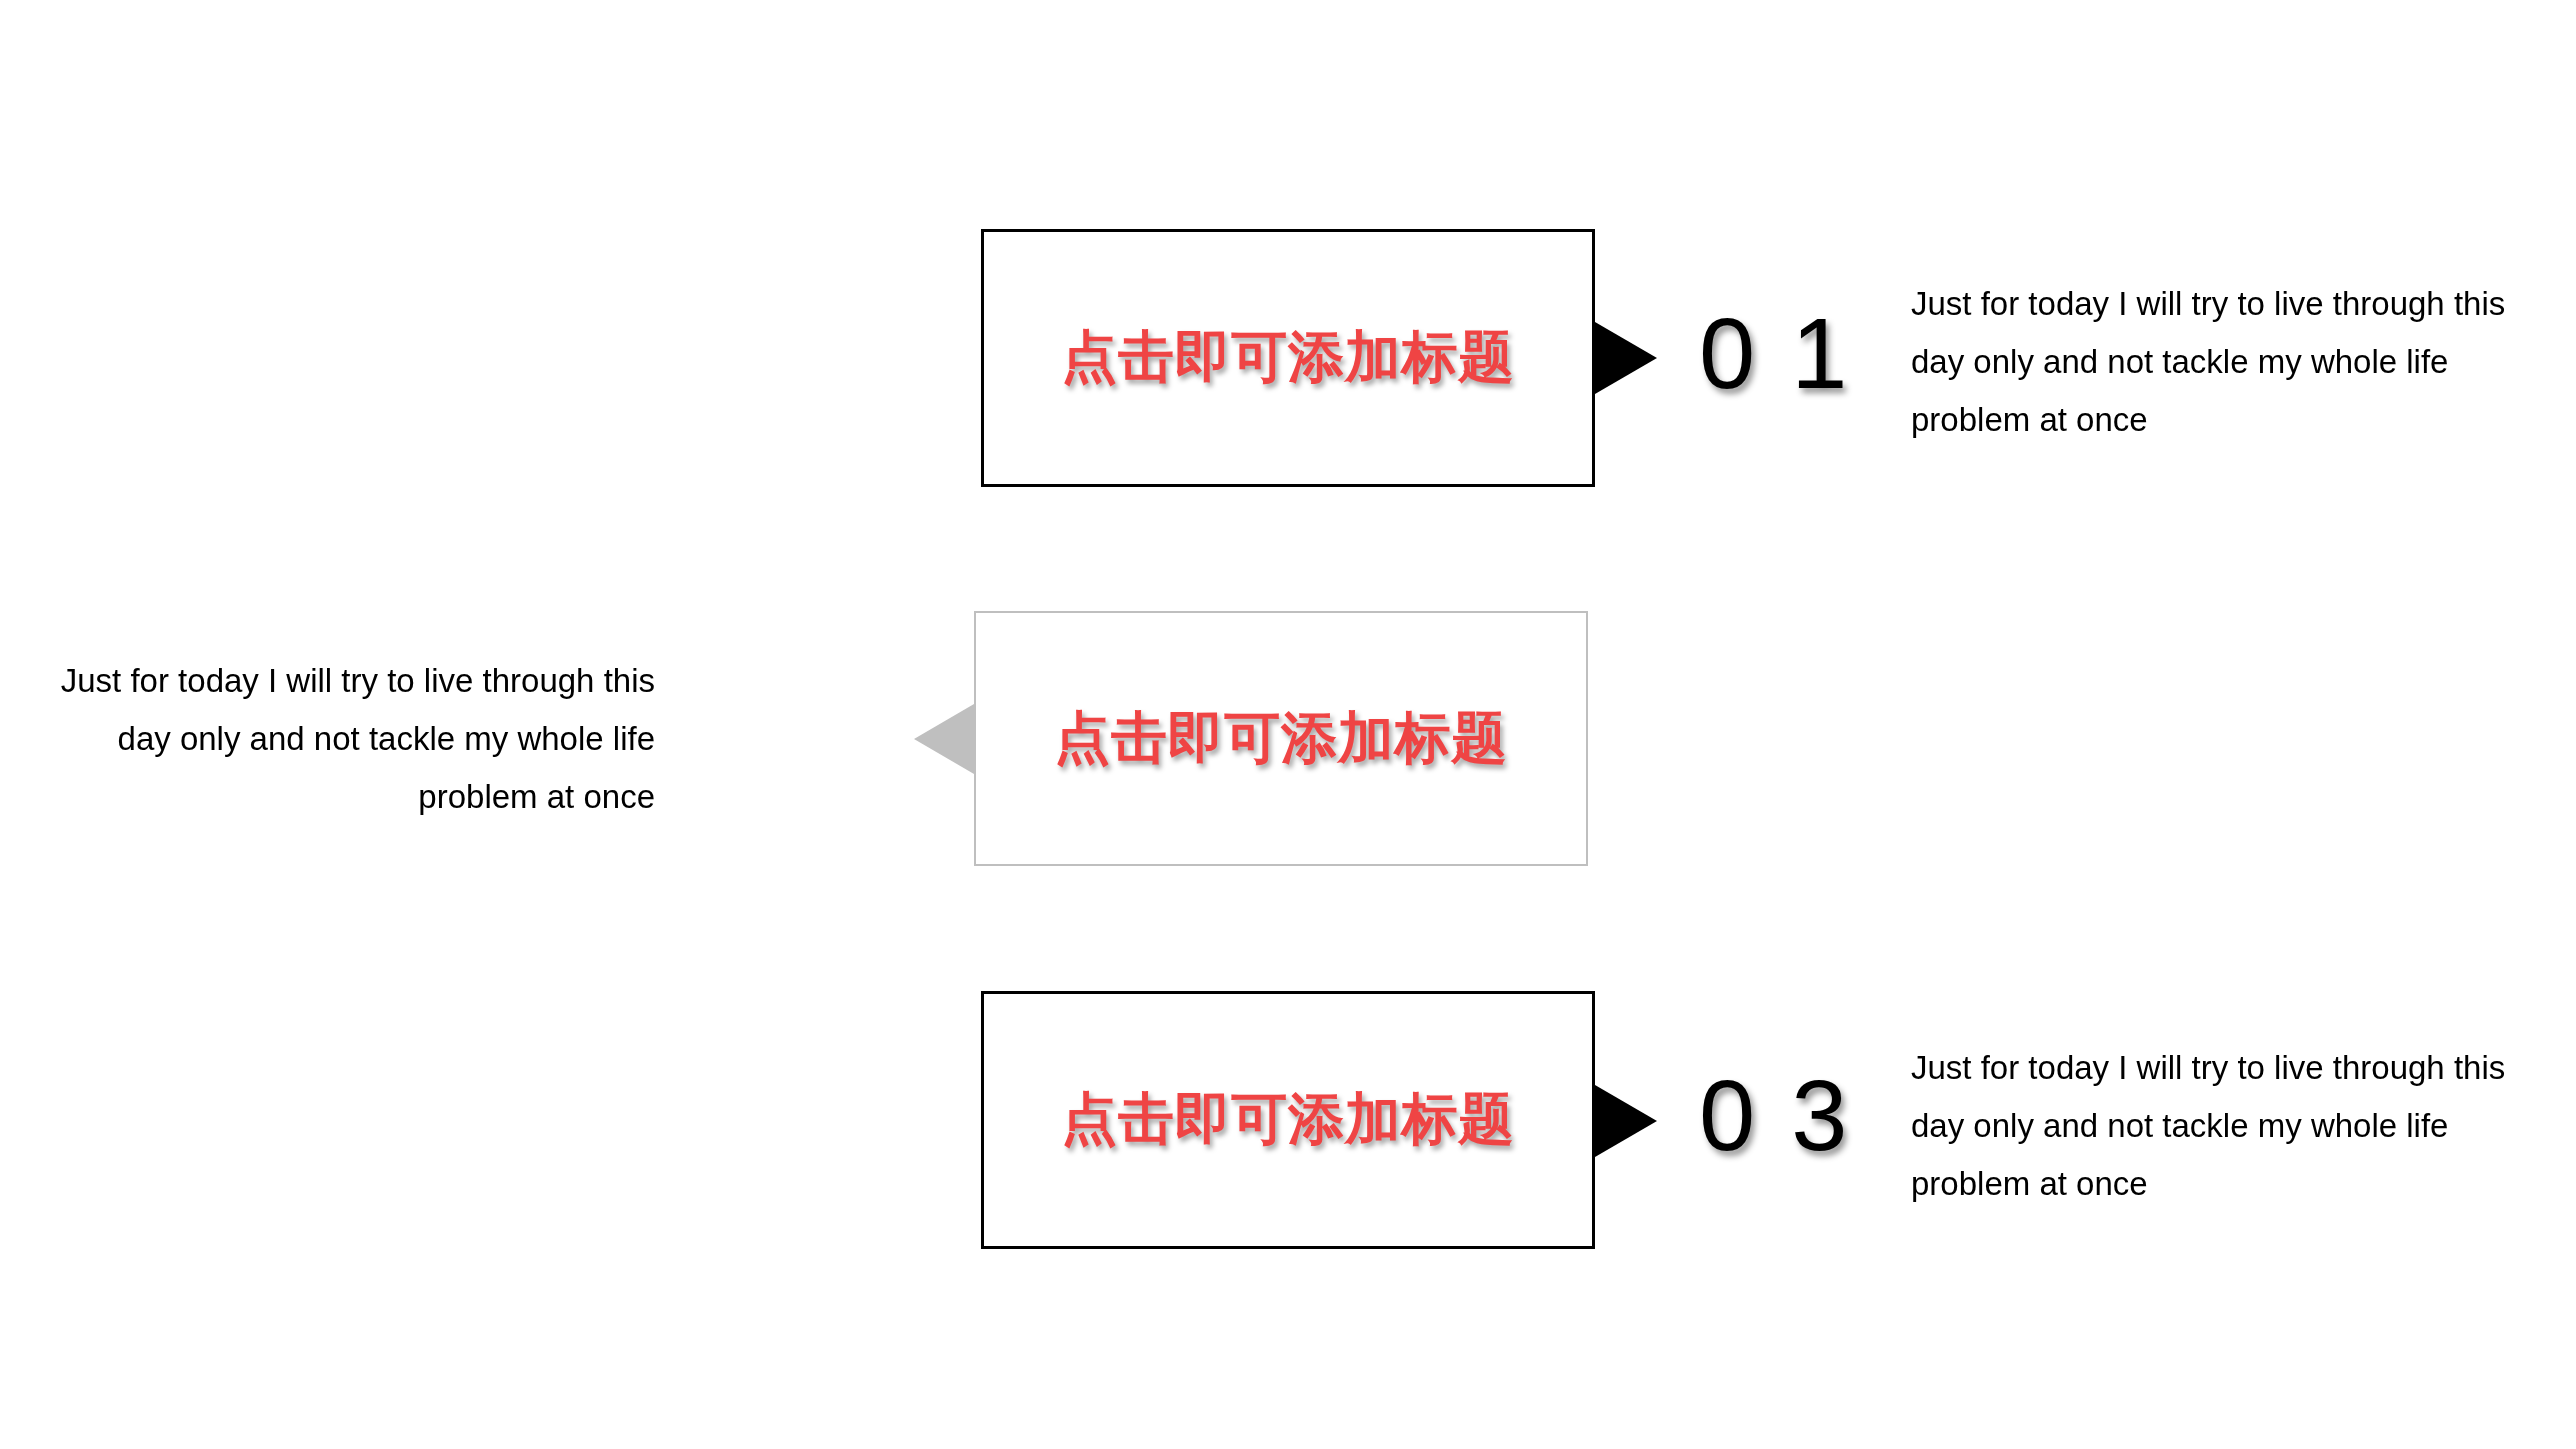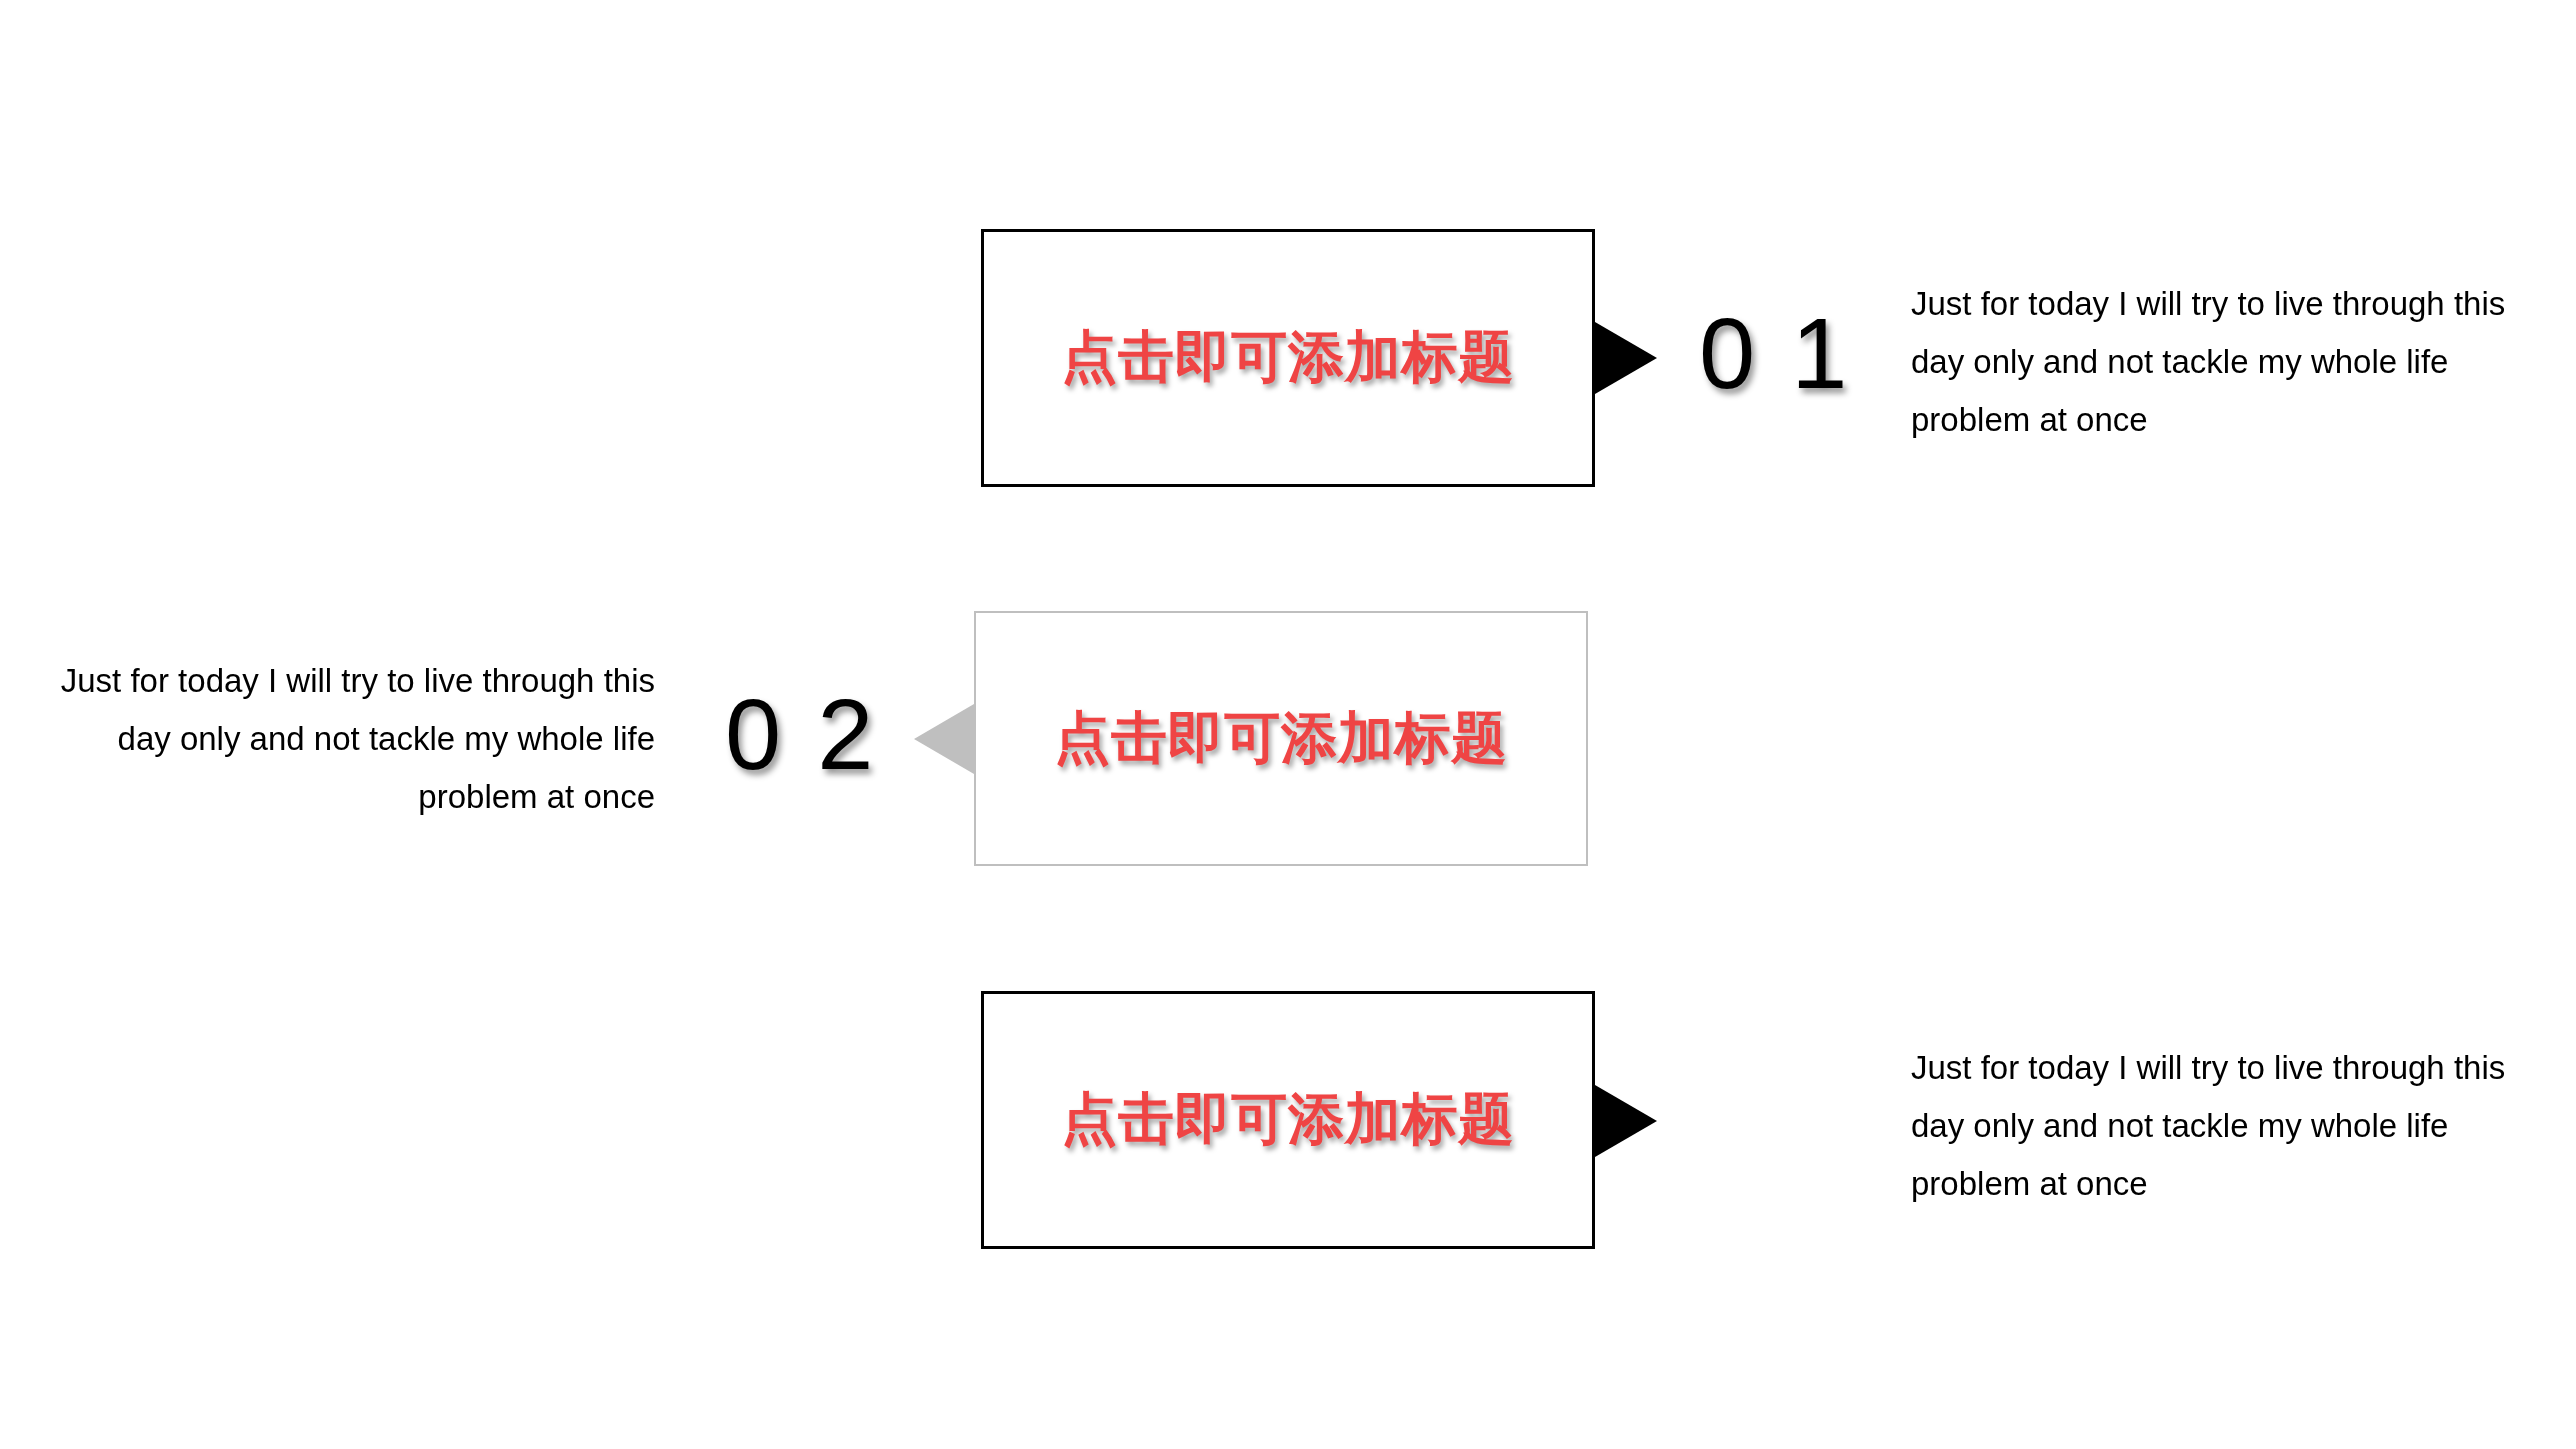--- a/index.html
+++ b/index.html
@@ -104,30 +104,30 @@
     <div class="desc-line">Just for today I will try to live through this</div>
     <div class="desc-line">day only and not tackle my whole life</div>
     <div class="desc-line">problem at once</div>
   </div>
 
   <div class="abs desc align-right" id="desc-2">
     <div class="desc-line">Just for today I will try to live through this</div>
     <div class="desc-line">day only and not tackle my whole life</div>
     <div class="desc-line">problem at once</div>
   </div>
-  <div class="abs step-number" id="num-2">02</div>
   <div class="abs tri tri-left" id="tri-2"></div>
   <div class="abs title-box gray" id="box-2">
     <span class="title-text">点击即可添加标题</span>
   </div>
 
   <div class="abs title-box dark" id="box-3">
     <span class="title-text">点击即可添加标题</span>
   </div>
   <div class="abs tri tri-right" id="tri-3"></div>
+  <div class="abs step-number" id="num-3">03</div>
   <div class="abs desc align-left" id="desc-3">
     <div class="desc-line">Just for today I will try to live through this</div>
     <div class="desc-line">day only and not tackle my whole life</div>
     <div class="desc-line">problem at once</div>
   </div>
 
 </div>
 
 
 </body></html>

